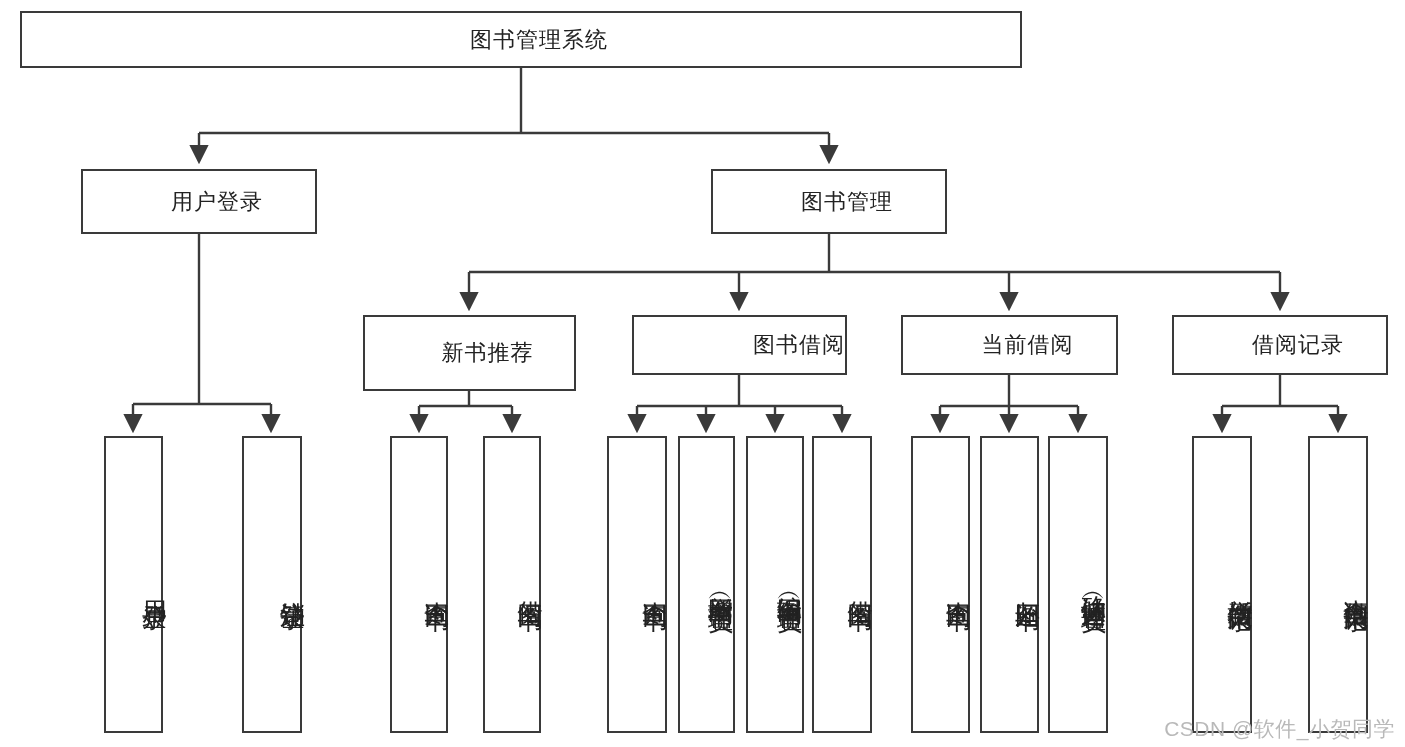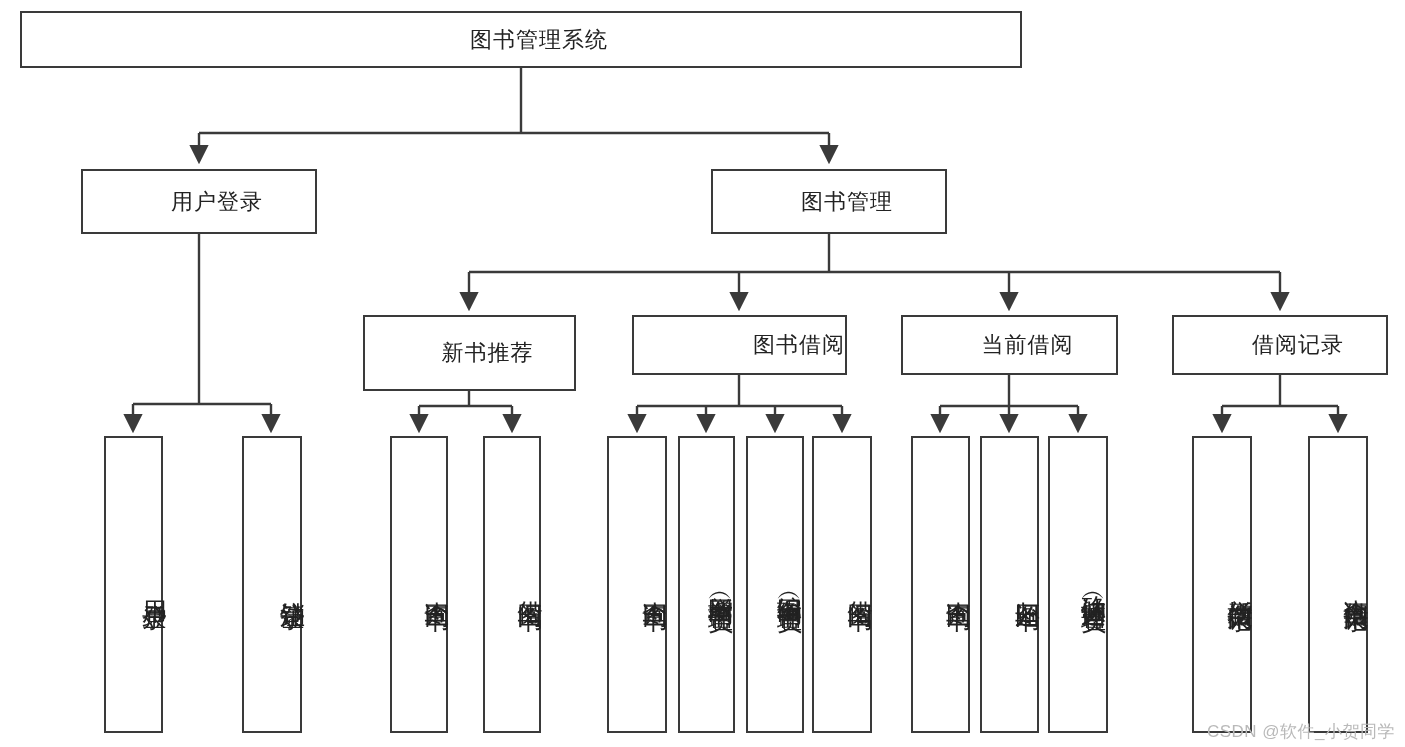--- a/index.html
+++ b/index.html
@@ -55,21 +55,21 @@
   .node.vert.middleish {
     align-items: center;
   }
   .node.vert.topish {
     align-items: flex-start;
   }
   .watermark {
     position: absolute;
     right: 10px;
     bottom: 4px;
-    font-size: 17px;
+    font-size: 21px;
     color: #b9b9b9;
     white-space: nowrap;
     letter-spacing: 0.5px;
   }
 </style>
 </head>
 <body>
 
 <div id="canvas">
 

